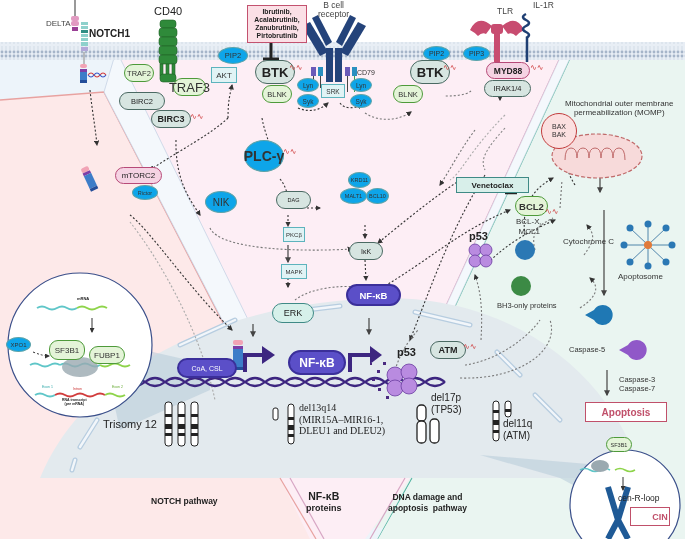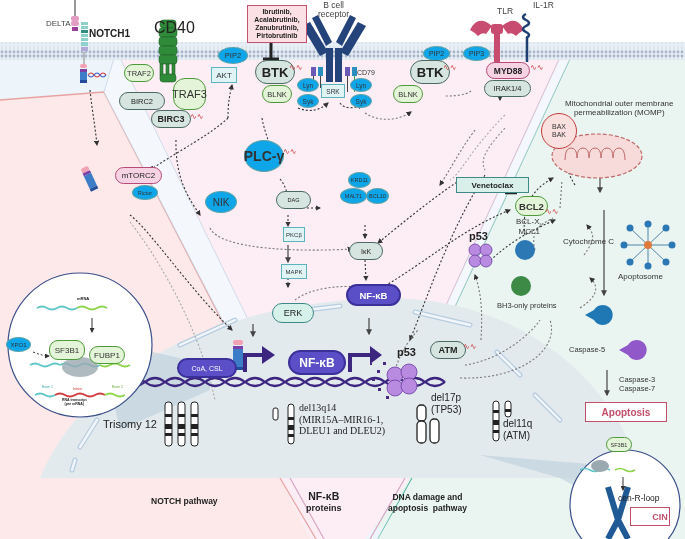--- a/index.html
+++ b/index.html
@@ -368,36 +368,36 @@
       <rect x="493" y="410" width="6" height="3"></rect>
         <rect x="493" y="420" width="6" height="5"></rect>
         <rect x="493" y="430" width="6" height="3"></rect>
       <rect x="505" y="409" width="6" height="3"></rect>
     </g>
   </g>
 </svg>
 
 <div class="lbl" style="left:46px;top:20px;font-size:8px;color:#444;">DELTA</div>
 <div class="lbl bold" style="left:89px;top:28px;font-size:10px;">NOTCH1</div>
-<div class="lbl" style="left:154px;top:19px;font-size:16px;">CD40</div>
+<div class="lbl" style="left:154px;top:5px;font-size:11px;">CD40</div>
 <div class="lbl" style="left:318px;top:1px;font-size:8.5px;text-align:center;white-space:pre;color:#444;">B cell
 receptor</div>
 <div class="lbl" style="left:357px;top:69px;font-size:7px;color:#333;">CD79</div>
 <div class="lbl" style="left:497px;top:7px;font-size:8.5px;color:#444;text-align:center;">TLR</div>
 <div class="lbl" style="left:533px;top:1px;font-size:8.5px;color:#444;">IL-1R</div>
 
 <div class="node" style="left:247px;top:5px;width:60px;height:38px;background:#fbe0e6;border:1px solid #c3526f;flex-direction:column;font-size:6.8px;font-weight:bold;line-height:1.2;color:#222;">
   <span>Ibrutinib,</span>
   <span>Acalabrutinib,</span>
   <span>Zanubrutinib,</span>
   <span>Pirtobrutinib</span>
 </div>
 
 <div class="node pill-green" style="left:124px;top:64px;width:30px;height:18px;font-size:7.5px;">TRAF2</div>
-<div class="node pill-green" style="left:173px;top:78px;width:33px;height:32px;font-size:11px;">TRAF3</div>
+<div class="node pill-green" style="left:173px;top:78px;width:33px;height:18px;font-size:13px;">TRAF3</div>
 <div class="node pill-grey" style="left:119px;top:92px;width:46px;height:18px;font-size:7.5px;">BIRC2</div>
 <div class="node pill-grey bold" style="left:151px;top:110px;width:40px;height:18px;font-size:9px;">BIRC3</div>
 <div class="node oval" style="left:218px;top:47px;width:30px;height:17px;font-size:7.5px;">PIP2</div>
 <div class="node sq" style="left:211px;top:67px;width:26px;height:16px;font-size:8px;">AKT</div>
 <div class="node pill-grey bold" style="left:255px;top:60px;width:40px;height:24px;font-size:13px;border-radius:12px;">BTK</div>
 <div class="node pill-green" style="left:262px;top:85px;width:30px;height:18px;font-size:7.5px;">BLNK</div>
 <div class="node oval" style="left:297px;top:78px;width:22px;height:14px;font-size:6.5px;">Lyn</div>
 <div class="node oval" style="left:297px;top:94px;width:22px;height:14px;font-size:6.5px;">Syk</div>
 <div class="node sq" style="left:321px;top:84px;width:24px;height:14px;font-size:6.5px;">SRK</div>
 <div class="node oval" style="left:350px;top:78px;width:22px;height:14px;font-size:6.5px;">Lyn</div>

